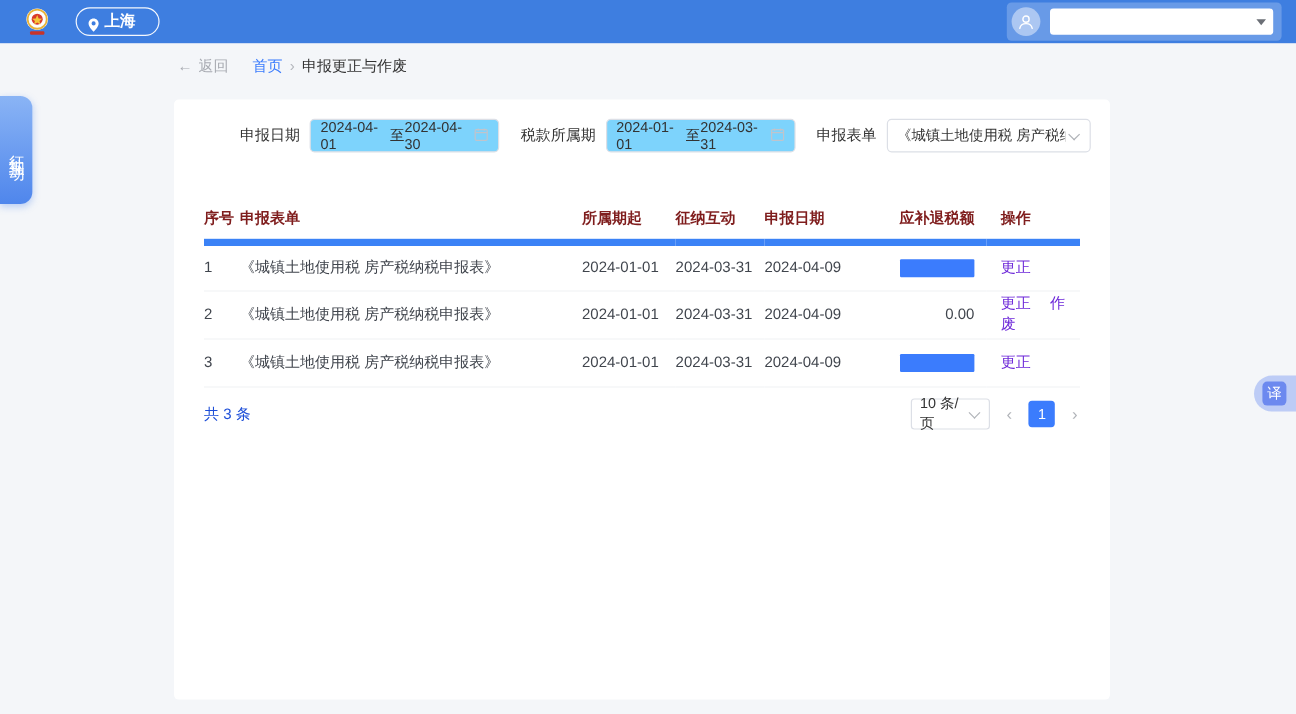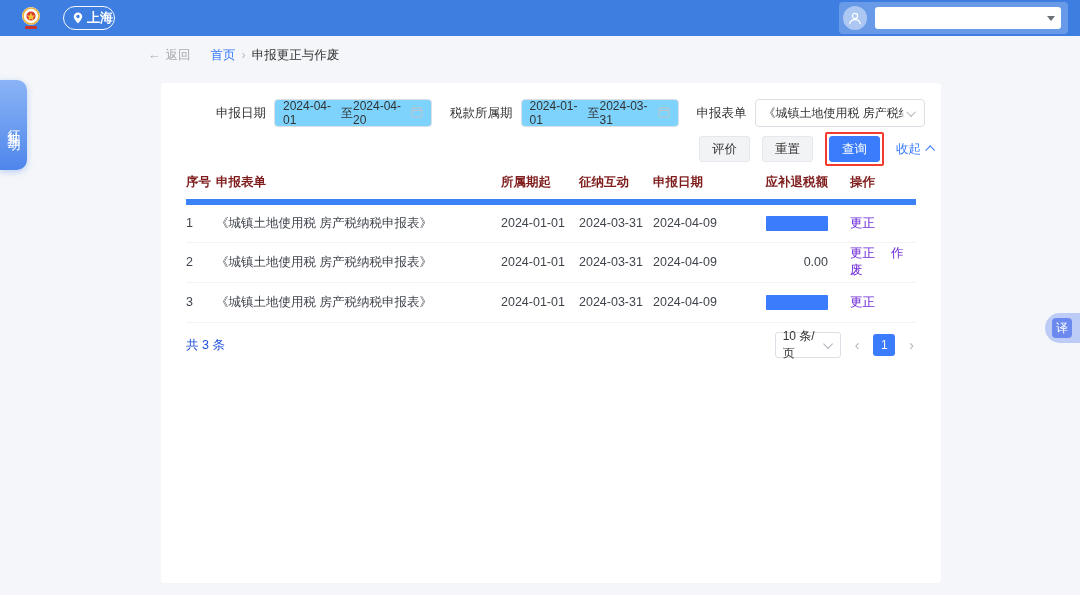--- a/index.html
+++ b/index.html
@@ -12,23 +12,23 @@
   
   .topbar {
     position:absolute; top:0; left:0; width:1080px; height:36px;
     background:#3e7ee0; display:flex; align-items:center; justify-content:space-between;
     padding:0 12px 0 18px;
   }
   .brand { display:flex; align-items:center; gap:9px; }
   .logo { width:26px; height:26px; display:inline-flex; }
   .app-title { color:#fff; font-size:15px; font-weight:bold; letter-spacing:.5px; }
   .loc-pill {
-    margin-left:10px; display:inline-flex; align-items:center; gap:4px;
+    margin-left:10px; display:inline-flex; align-items:flex-end; gap:4px;
     border:1px solid rgba(255,255,255,.95); border-radius:12px;
-    padding:2px 1px 2px 9px; color:#fff; font-size:13px; font-weight:bold; cursor:pointer;
+    padding:2px 19px 2px 9px; color:#fff; font-size:13px; font-weight:bold; cursor:pointer;
   }
   .account { display:flex; align-items:center; gap:8px; background:rgba(255,255,255,.22);
     border-radius:4px; padding:4px 7px 4px 4px; }
   .avatar { width:24px; height:24px; border-radius:50%; background:rgba(255,255,255,.45);
     display:inline-flex; align-items:center; justify-content:center; }
   .account-box {
     width:186px; height:22px; background:#fff; border-radius:3px; position:relative;
     display:flex; align-items:center; cursor:pointer;
   }
   .account-box input { border:none; outline:none; width:166px; height:18px; margin-left:6px; font-size:12px; }
@@ -47,21 +47,21 @@
   .side-tab {
     position:absolute; left:0; top:80px; width:27px; height:90px;
     background:linear-gradient(180deg,#8ab4f5,#4f86ec);
     border-radius:0 10px 10px 0; color:#fff; cursor:pointer;
     writing-mode:vertical-rl; text-orientation:upright;
     display:flex; align-items:center; justify-content:center;
     font-size:13px; letter-spacing:3px; box-shadow:0 2px 6px rgba(80,134,236,.35);
   }
 
   
-  .card { position:absolute; left:161px; top:83px; width:780px; height:500px;
+  .card { position:absolute; left:145px; top:83px; width:780px; height:500px;
     background:#fff; border-radius:4px; }
 
   .filters { position:absolute; left:0; top:16px; width:780px; height:28px;
     display:flex; align-items:center; padding-left:55px; }
   .f-label { font-size:12.5px; color:#333; margin-right:8px; white-space:nowrap; }
   .range-input {
     width:158px; height:28px; border:1px solid #dcdfe6; border-radius:4px;
     display:flex; align-items:center; justify-content:space-between;
     padding:0 8px; font-size:12px; color:#333; cursor:pointer; background:#7dd3fc;
   }
@@ -165,21 +165,21 @@
 
 <aside class="side-tab">征纳互动</aside>
 
 <main class="card">
 
   <div class="filters">
     <span class="f-label">申报日期</span>
     <div class="range-input mr-a">
       <span>2024-04-01</span>
       <span class="to">至</span>
-      <span>2024-04-20</span>
+      <span>2024-04-30</span>
       <span class="cal-icon">
         <svg width="12" height="12" viewBox="0 0 12 12">
           <rect x="1" y="2" width="10" height="9" rx="1" fill="none" stroke="#c0c4cc" stroke-width="1"></rect>
           <line x1="1" y1="4.5" x2="11" y2="4.5" stroke="#c0c4cc" stroke-width="1"></line>
           <line x1="3.5" y1="1" x2="3.5" y2="3" stroke="#c0c4cc" stroke-width="1"></line>
           <line x1="8.5" y1="1" x2="8.5" y2="3" stroke="#c0c4cc" stroke-width="1"></line>
         </svg>
       </span>
     </div>
     <span class="f-label">税款所属期</span>
@@ -196,31 +196,20 @@
         </svg>
       </span>
     </div>
     <span class="f-label">申报表单</span>
     <div class="select-box">
       <span class="val">《城镇土地使用税 房产税纳税申报...</span>
       <span class="chev down"></span>
     </div>
   </div>
 
-  <div class="actions">
-    <button class="btn btn-plain">评价</button>
-    <button class="btn btn-plain">重置</button>
-    <span class="query-highlight">
-      <button class="btn btn-primary">查询</button>
-    </span>
-    <span class="collapse-link">
-      <span>收起</span>
-      <span class="chev up"></span>
-    </span>
-  </div>
 
   <div class="tbl-wrap">
     <table>
       <colgroup>
         <col style="width:30px">
           <col style="width:285px">
           <col style="width:78px">
         <col style="width:74px">
           <col style="width:93px">
           <col style="width:92px">

